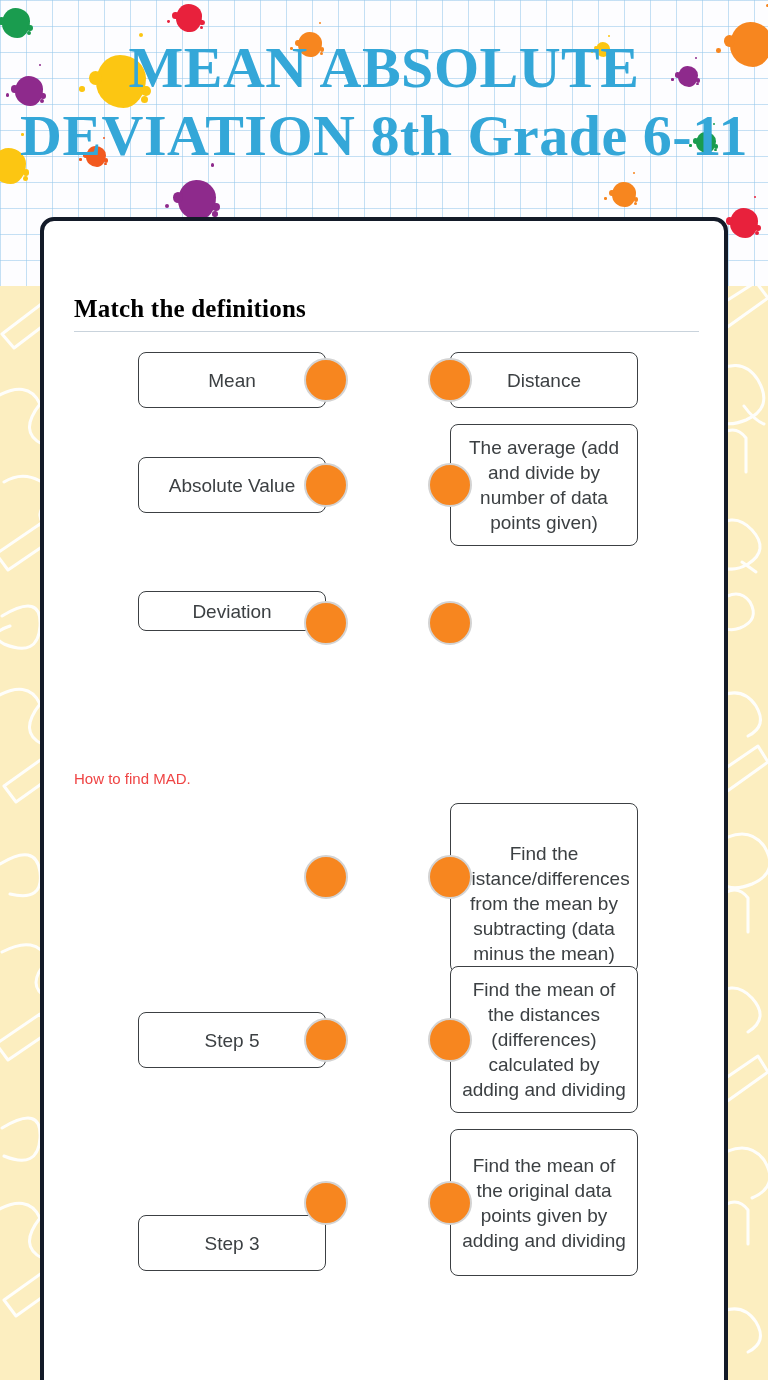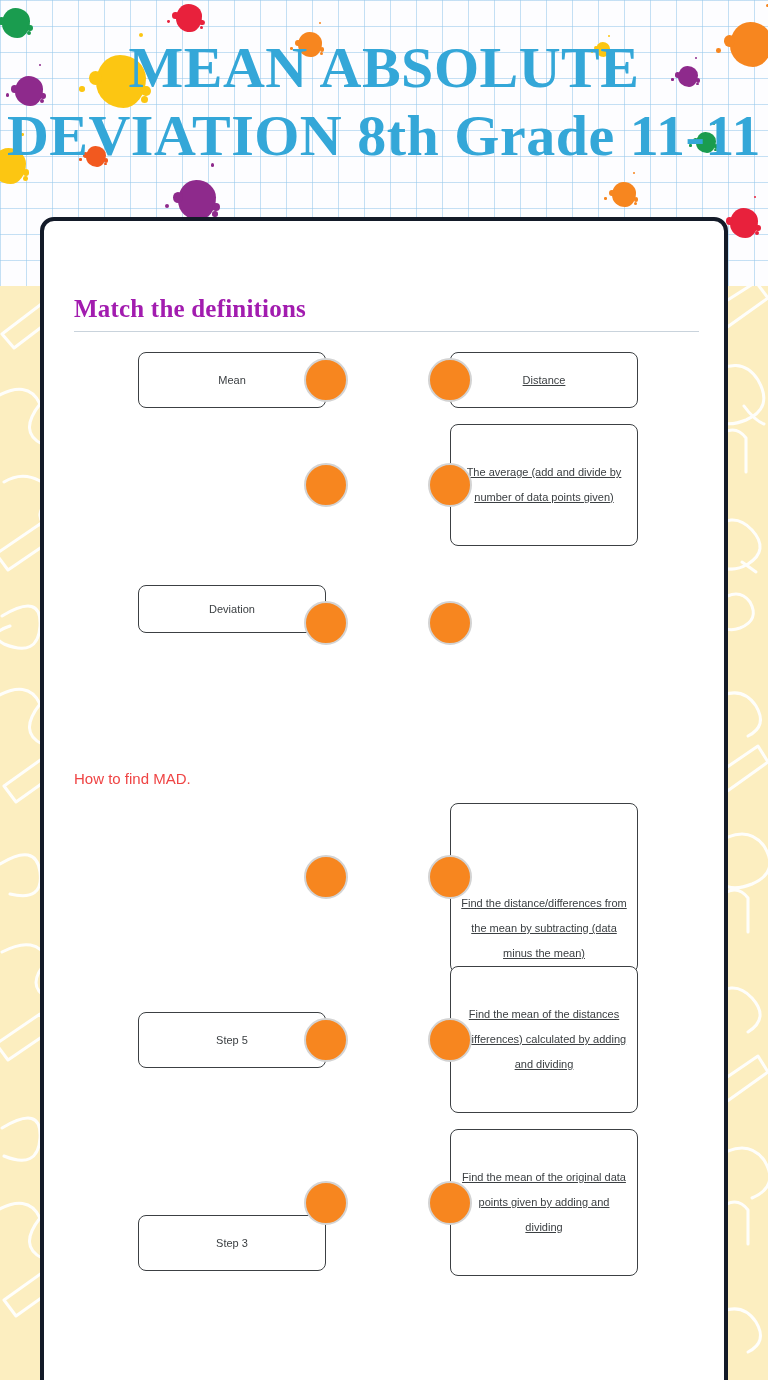--- a/index.html
+++ b/index.html
@@ -88,21 +88,21 @@
     border-radius: 14px;
     z-index: 10;
     overflow: hidden;
   }
 
   .section-title {
     position: absolute;
     left: 30px; top: 74px;
     font-family: "Liberation Serif", serif;
     font-size: 25px;
-    color: #a21caf;
+    color: #000000;
     letter-spacing: 0.2px;
   }
   .section-rule {
     position: absolute;
     left: 30px; top: 110px;
     width: 625px;
     height: 1px;
     background: #c9d3dc;
   }
 
@@ -122,27 +122,27 @@
 
   .match-card {
     position: absolute;
     border: 1px solid #3c4043;
     border-radius: 8px;
     background: #ffffff;
     display: flex;
     align-items: center;
     justify-content: center;
     text-align: center;
-    font-size: 11px;
+    font-size: 19px;
     line-height: 25px;
     color: #3c4043;
     padding: 6px 10px;
   }
   .match-card.left  { left: 94px;  width: 188px; }
-  .match-card.right { left: 406px; width: 188px; text-decoration: underline; }
+  .match-card.right { left: 406px; width: 188px; }
 
   .dot {
     position: absolute;
     width: 44px; height: 44px;
     border-radius: 50%;
     background: #f7861f;
     border: 2px solid #d3d3d3;
     z-index: 3;
   }
   .dot.at-left-card-right { left: 260px; }
@@ -256,47 +256,50 @@
         <span class="spike" style="width: 3.08px; height: 3.08px; left: -9.36589px; top: 17.4989px; background: rgb(232, 33, 60);"></span>
         <span class="spike" style="width: 2.24px; height: 2.24px; left: 24.0409px; top: -12.1877px; background: rgb(232, 33, 60);"></span>
       </div>
       <div class="splat" style="left: 596px; top: 42px; width: 14px; height: 14.84px; background: rgb(252, 198, 18); z-index: 4;">
         <span class="spike" style="width: 2px; height: 2px; left: 12.6493px; top: 11.5794px; background: rgb(252, 198, 18);"></span>
         <span class="spike" style="width: 2px; height: 2px; left: -4.91294px; top: 8.51945px; background: rgb(252, 198, 18);"></span>
         <span class="spike" style="width: 2px; height: 2px; left: 11.5804px; top: -6.53384px; background: rgb(252, 198, 18);"></span>
       </div>
     </div>
 
-  <h1 class="title">MEAN ABSOLUTE DEVIATION 8th Grade 11-11</h1>
+  <h1 class="title">MEAN ABSOLUTE DEVIATION 8th Grade 6-11</h1>
 
   <div class="worksheet-card">
 
     <h2 class="section-title">Match the definitions</h2>
     <div class="section-rule"></div>
 
     <div id="match-pairs-container">
         <div class="match-row" style="top: 131px; height: 56px;">
           <div class="match-card left" style="top: 0px; height: 56px;">
             <span class="card-label">Mean</span>
           </div>
           <div class="dot at-left-card-right" style="top: 6px;"></div>
           <div class="match-card right" style="top: 0px; height: 56px;">
             <span class="card-label">Distance</span>
           </div>
           <div class="dot at-right-card-left" style="top: 6px;"></div>
         </div>
         <div class="match-row" style="top: 203px; height: 122px;">
+          <div class="match-card left" style="top: 33px; height: 56px;">
+            <span class="card-label">Absolute Value</span>
+          </div>
           <div class="dot at-left-card-right" style="top: 39px;"></div>
           <div class="match-card right" style="top: 0px; height: 122px;">
             <span class="card-label">The average (add and divide by number of data points given)</span>
           </div>
           <div class="dot at-right-card-left" style="top: 39px;"></div>
         </div>
         <div class="match-row" style="top: 341px; height: 122px;">
-          <div class="match-card left" style="top: 23px; height: 48px;">
+          <div class="match-card left" style="top: 29px; height: 40px;">
             <span class="card-label">Deviation</span>
           </div>
           <div class="dot at-left-card-right" style="top: 39px;"></div>
           <div class="dot at-right-card-left" style="top: 39px;"></div>
         </div>
       </div>
 
     <div class="subsection-label" id="subsection-label" style="top: 549px;">How to find MAD.</div>
 
     <div id="steps-container">

